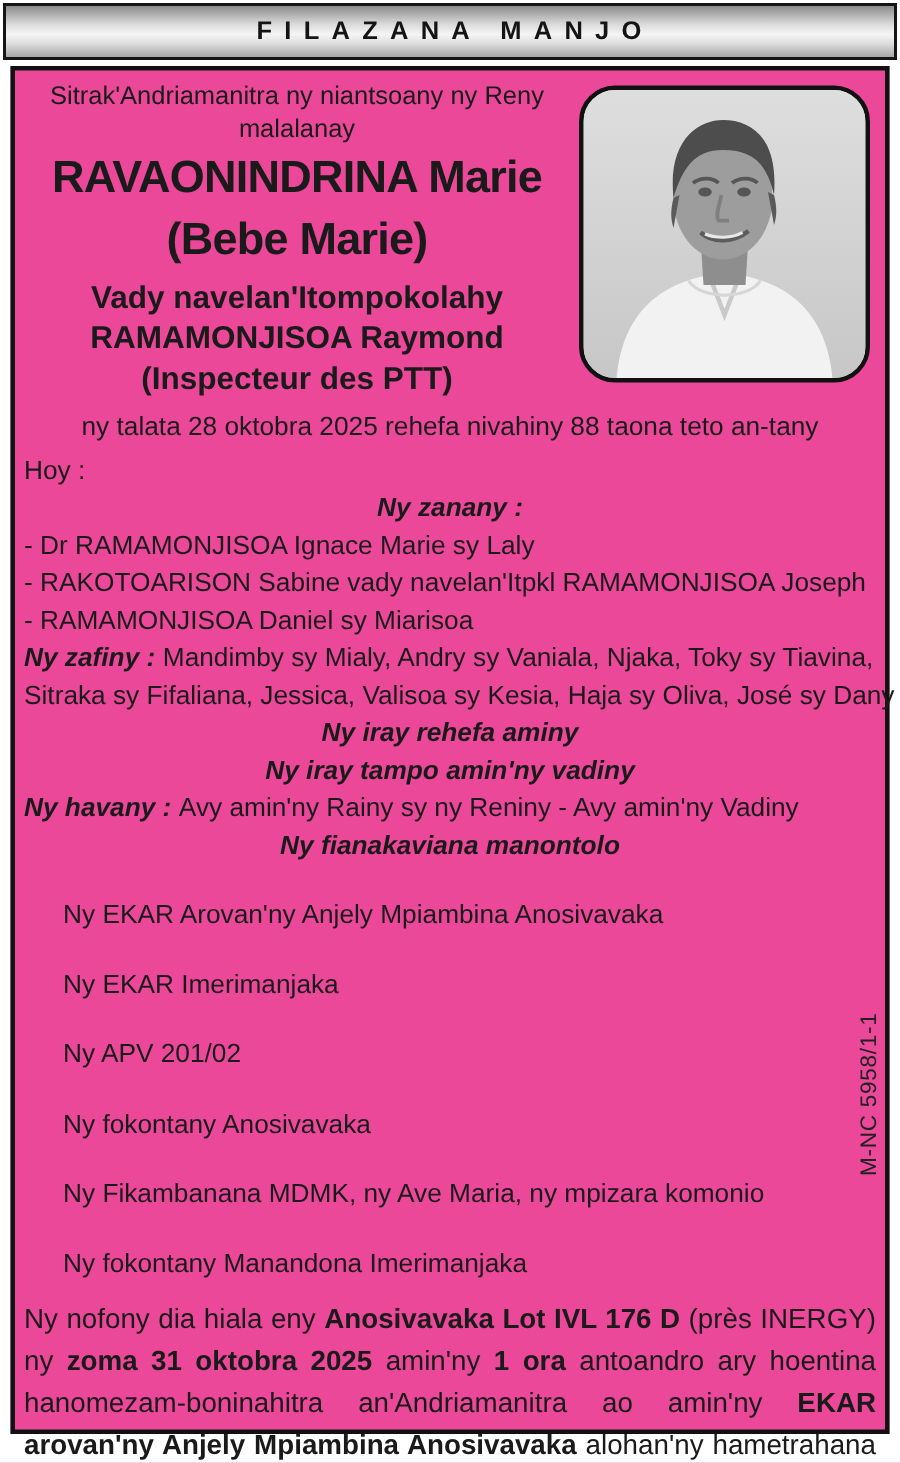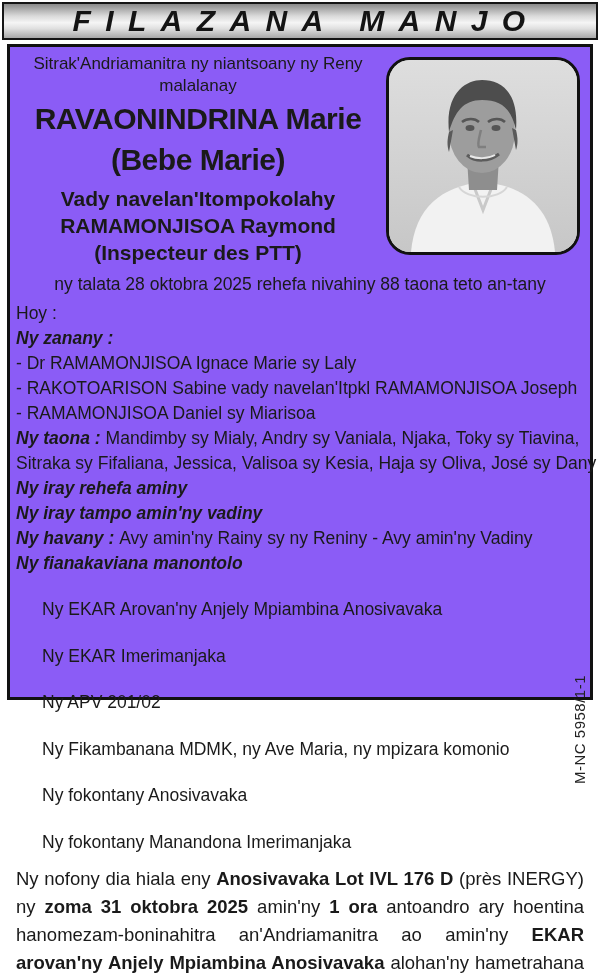--- a/index.html
+++ b/index.html
@@ -7,28 +7,28 @@
   .page{width:600px;height:975px;position:relative;overflow:hidden;}
 
   
   .masthead{
     margin:2px 2px 4px 2px;height:34px;
     background:linear-gradient(180deg,#8a8a8a 0%,#d9d9d9 35%,#f5f5f5 55%,#e0e0e0 72%,#a8a8a8 100%);
     border:2px solid #151515;
     display:flex;align-items:center;justify-content:center;
   }
   .masthead-title{
-    font-style:italic;font-weight:bold;font-size:30px;letter-spacing:0.48em;
+    font-weight:bold;font-size:17px;letter-spacing:0.48em;
     color:#141414;padding-left:0.4em;white-space:nowrap;
   }
 
   
   .notice-box{
-    margin:0 7px;border:3px solid #111;background:#8b5cf6;
-    height:656px;position:relative;padding:2px 6px 0 6px;box-sizing:border-box;
+    margin:0 7px;border:3px solid #111;background:#ec4899;
+    height:912px;position:relative;padding:2px 6px 0 6px;box-sizing:border-box;
   }
 
   
   .top-section{display:flex;flex-direction:row;align-items:flex-start;}
   .head-left{flex:1;text-align:center;padding-top:4px;min-width:0;}
   .intro{font-size:17px;line-height:22px;}
   .deceased-name{font-weight:bold;font-size:30px;line-height:39px;letter-spacing:-0.5px;margin-top:2px;}
   .spouse{font-weight:bold;font-size:21px;line-height:27px;}
   .spouse-first{margin-top:6px;}
 
@@ -36,21 +36,21 @@
     width:188px;height:192px;flex:0 0 188px;margin:8px 4px 0 6px;
     border:3px solid #111;border-radius:24px;overflow:hidden;background:#d6d6d6;
   }
   .photo-frame svg{display:block;width:100%;height:100%;}
 
   .death-line{text-align:center;font-size:17.5px;margin:8px 0 6px 0;}
 
   
   .body-text{font-size:17.5px;line-height:25px;}
   .line{white-space:nowrap;}
-  .label-bi{font-weight:bold;font-style:italic;}
+  .label-bi{font-weight:bold;font-style:italic;text-align:center;}
   span.label-bi{margin-right:5px;}
   .indent{}
   .indent2{margin-left:26px;}
   .org-list{margin-top:9px;}
   .org-list .line{line-height:25.5px;margin-top:21px;}
 
   
   .funeral{
     margin:10px 0 0 0;font-size:18.5px;line-height:28px;text-align:justify;
   }
@@ -123,37 +123,37 @@
 
     <div class="body-text">
       <div class="line">Hoy :</div>
       <div class="line label-bi">Ny zanany :</div>
       <div>
           <div class="line indent">- Dr RAMAMONJISOA Ignace Marie sy Laly</div>
           <div class="line indent">- RAKOTOARISON Sabine vady navelan'Itpkl RAMAMONJISOA Joseph</div>
           <div class="line indent">- RAMAMONJISOA Daniel sy Miarisoa</div>
         </div>
 
-      <div class="line"><span class="label-bi">Ny taona :</span><span>Mandimby sy Mialy, Andry sy Vaniala, Njaka, Toky sy Tiavina,</span></div>
+      <div class="line"><span class="label-bi">Ny zafiny :</span><span>Mandimby sy Mialy, Andry sy Vaniala, Njaka, Toky sy Tiavina,</span></div>
       <div class="line indent">Sitraka sy Fifaliana, Jessica, Valisoa sy Kesia, Haja sy Oliva, José sy Dany</div>
 
 
       <div class="line label-bi">Ny iray rehefa aminy</div>
       <div class="line label-bi">Ny iray tampo amin'ny vadiny</div>
 
       <div class="line"><span class="label-bi">Ny havany :</span><span>Avy amin'ny Rainy sy ny Reniny - Avy amin'ny Vadiny</span></div>
 
       <div class="line label-bi">Ny fianakaviana manontolo</div>
 
       <div class="org-list">
           <div class="line indent2">Ny EKAR Arovan'ny Anjely Mpiambina Anosivavaka</div>
           <div class="line indent2">Ny EKAR Imerimanjaka</div>
           <div class="line indent2">Ny APV 201/02</div>
+          <div class="line indent2">Ny fokontany Anosivavaka</div>
           <div class="line indent2">Ny Fikambanana MDMK, ny Ave Maria, ny mpizara komonio</div>
-          <div class="line indent2">Ny fokontany Anosivavaka</div>
           <div class="line indent2">Ny fokontany Manandona Imerimanjaka</div>
         </div>
     </div>
 
     <p class="funeral"><span>Ny nofony dia hiala eny </span><span class="b">Anosivavaka Lot IVL 176 D</span><span> (près INERGY) ny </span><span class="b">zoma 31 oktobra 2025</span><span> amin'ny </span><span class="b">1 ora</span><span> antoandro ary hoentina hanomezam-boninahitra an'Andriamanitra ao amin'ny </span><span class="b">EKAR arovan'ny Anjely Mpiambina Anosivavaka</span><span> alohan'ny hametrahana azy eny amin'ny fasan-drazany eny </span><span class="b">Manandona Imerimanjaka (By Pass).</span></p>
 
     <div class="ref-code">M-NC 5958/1-1</div>
   </div>
 
 </div>

